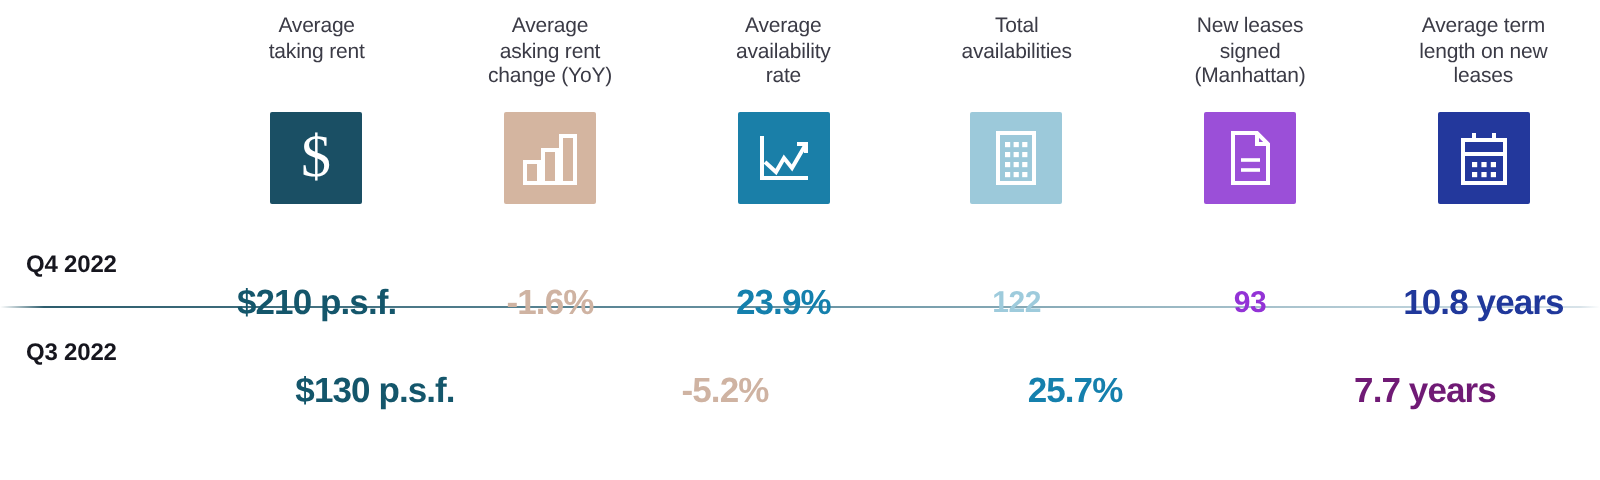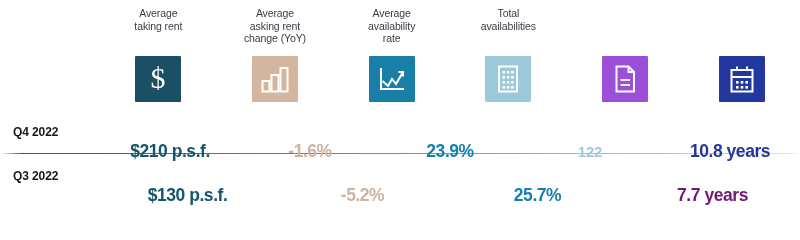--- a/index.html
+++ b/index.html
@@ -172,31 +172,33 @@
             <rect x="18.1" y="17" width="2.6" height="2.6"></rect>
             <rect x="9.5" y="22" width="2.6" height="2.6"></rect>
             <rect x="13.8" y="22" width="2.6" height="2.6"></rect>
             <rect x="18.1" y="22" width="2.6" height="2.6"></rect>
           </g>
         </svg>
       </div>
     </div>
 
     <div class="metric-col">
+      <div class="metric-title">New leases<br>signed<br>(Manhattan)</div>
       <div class="metric-icon" style="background: rgb(155, 79, 216);">
         <svg width="30" height="30" viewBox="0 0 30 30">
           <path d="M6.5 2.5 L18.5 2.5 L24 8 L24 27.5 L6.5 27.5 Z" fill="none" stroke="#ffffff" stroke-width="2" stroke-linejoin="miter"></path>
           <path d="M18.5 2.5 L18.5 8 L24 8" fill="none" stroke="#ffffff" stroke-width="2"></path>
           <line x1="10.5" y1="16" x2="20" y2="16" stroke="#ffffff" stroke-width="1.8"></line>
           <line x1="10.5" y1="21" x2="20" y2="21" stroke="#ffffff" stroke-width="1.8"></line>
         </svg>
       </div>
     </div>
 
     <div class="metric-col">
+      <div class="metric-title">Average term<br>length on new<br>leases</div>
       <div class="metric-icon" style="background: rgb(35, 56, 156);">
         <svg width="30" height="30" viewBox="0 0 30 30">
           <rect x="4.5" y="6" width="21" height="21.5" fill="none" stroke="#ffffff" stroke-width="2"></rect>
           <line x1="4.5" y1="13" x2="25.5" y2="13" stroke="#ffffff" stroke-width="2"></line>
           <line x1="10" y1="2.5" x2="10" y2="7" stroke="#ffffff" stroke-width="2"></line>
           <line x1="20" y1="2.5" x2="20" y2="7" stroke="#ffffff" stroke-width="2"></line>
           <g fill="#ffffff">
             <rect x="9" y="17" width="2.6" height="2.6"></rect>
             <rect x="13.7" y="17" width="2.6" height="2.6"></rect>
             <rect x="18.4" y="17" width="2.6" height="2.6"></rect>
@@ -210,20 +212,21 @@
   </div>
 
   <div class="data-rows">
 
     <div class="data-row">
       <div class="row-label">Q4 2022</div>
       <div class="row-cell" style="color: rgb(20, 86, 107);">$210 p.s.f.</div>
       <div class="row-cell" style="color: rgb(207, 179, 162);">-1.6%</div>
       <div class="row-cell" style="color: rgb(21, 128, 173);">23.9%</div>
       <div class="row-cell cell-sm" style="color: rgb(158, 203, 220);">122</div>
+      <div class="row-cell cell-sm" style="color: rgb(147, 51, 214);">93</div>
       <div class="row-cell" style="color: rgb(32, 56, 155);">10.8 years</div>
     </div>
 
     <div class="row-divider"></div>
 
     <div class="data-row">
       <div class="row-label">Q3 2022</div>
       <div class="row-cell" style="color: rgb(20, 86, 107);">$130 p.s.f.</div>
       <div class="row-cell" style="color: rgb(207, 179, 162);">-5.2%</div>
       <div class="row-cell" style="color: rgb(21, 128, 173);">25.7%</div>

